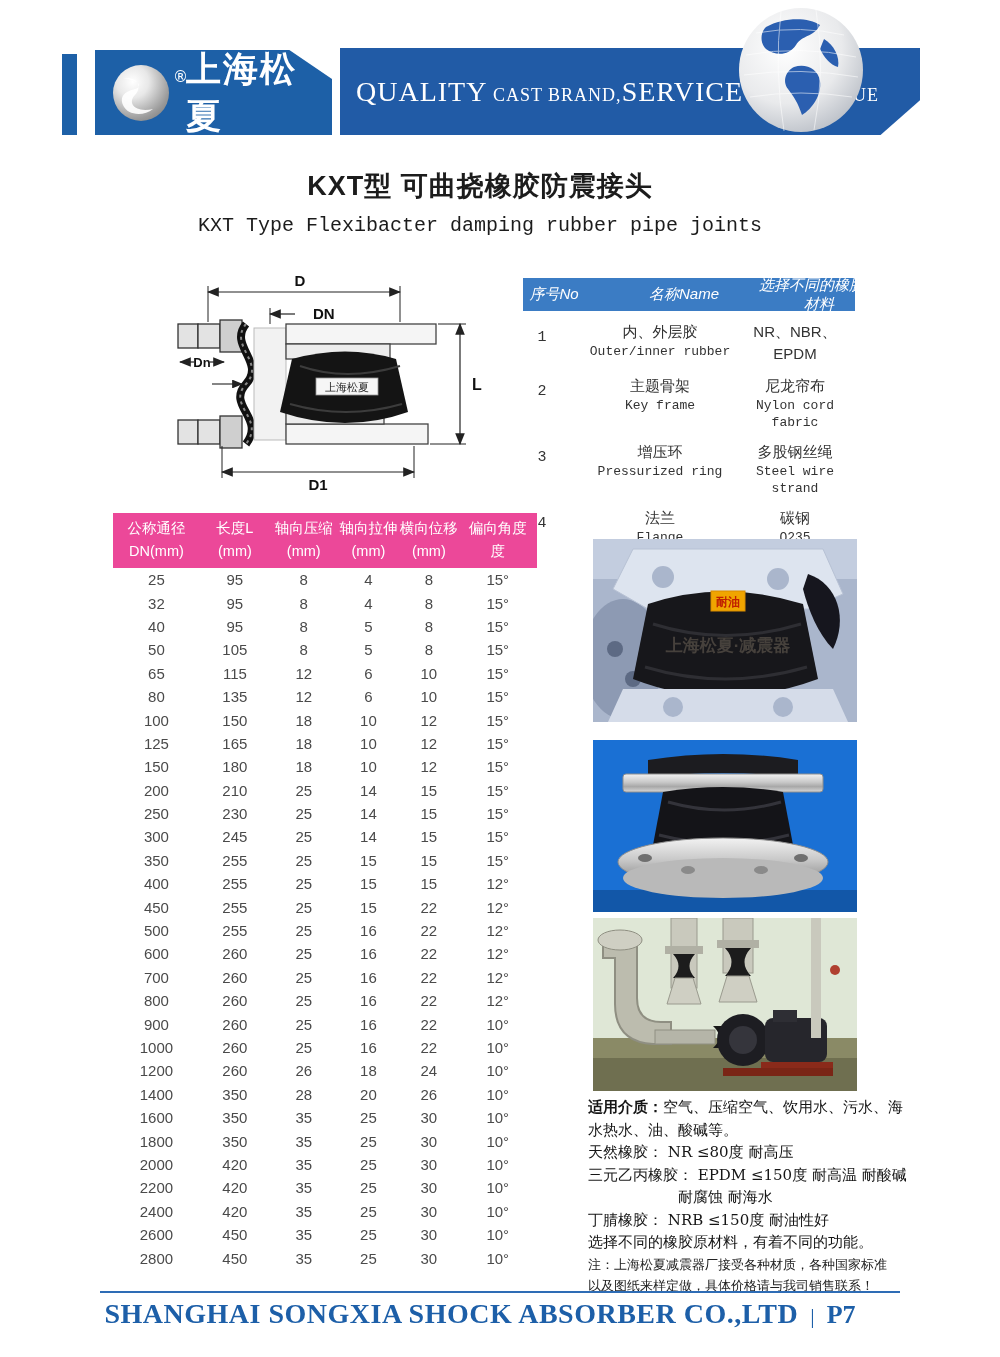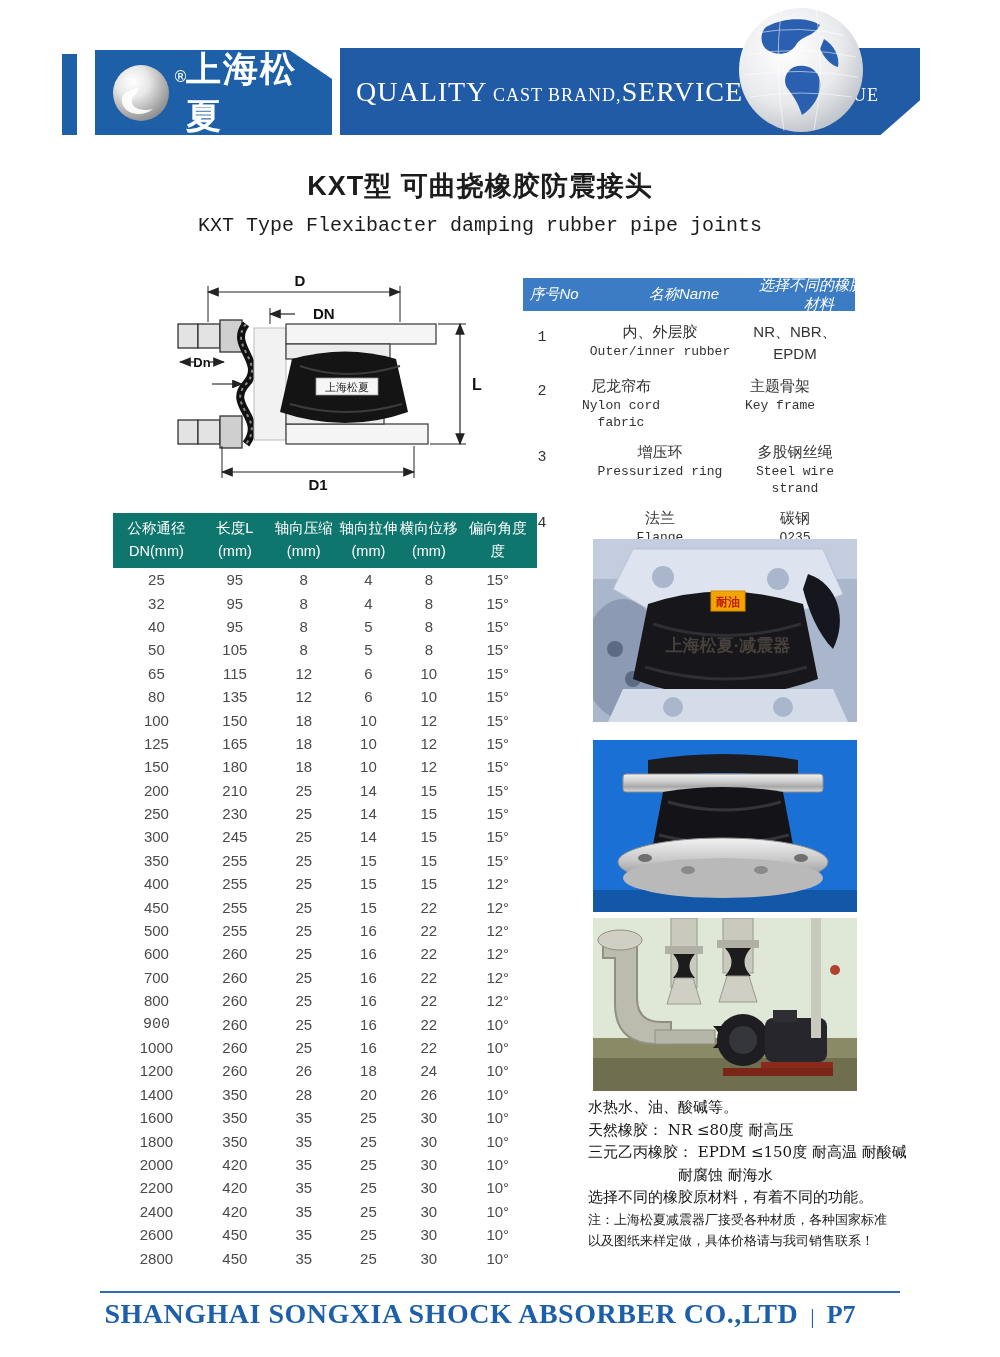--- a/index.html
+++ b/index.html
@@ -41,21 +41,21 @@
   .mat-c2{width:150px;flex:0 0 auto;margin-left:24px;}
   .mat-c3{width:120px;flex:0 0 auto;}
   .mat-row{display:flex;align-items:flex-start;margin-top:10px;min-height:40px;}
   .mat-row .no{width:62px;text-align:center;font-size:15px;color:#333;padding-top:8px;font-family:"Liberation Mono",monospace;}
   .mat-cell{display:flex;flex-direction:column;justify-content:flex-start;}
   .mat-zh{font-size:15px;color:#333;text-align:center;line-height:22px;}
   .mat-en{font-size:13px;color:#333;text-align:center;line-height:17px;font-family:"Liberation Mono",monospace;}
 
   
   .spec-table{left:113px;top:513px;width:424px;}
-  .spec-head{display:flex;background:#0f766e;color:#ffffff;padding:4px 0 5px 0;}
+  .spec-head{display:flex;background:#ec4899;color:#ffffff;padding:4px 0 5px 0;}
   .spec-head .hcell{text-align:center;font-size:14.5px;line-height:23px;}
   .spec-row{display:flex;height:23.4px;align-items:center;}
   .spec-cell{text-align:center;font-size:15px;color:#4a4a4a;}
 
   
   .photo{left:593px;width:264px;}
   .photo svg{display:block;}
 
   
   .notes{left:588px;top:1096px;width:400px;font-family:"DejaVu Serif","Liberation Serif",serif;color:#151515;}
@@ -198,27 +198,27 @@
           <div class="mat-zh">内、外层胶</div>
           <div class="mat-en">Outer/inner rubber</div>
         </div>
         <div class="mat-cell mat-c3">
           <div class="mat-zh">NR、NBR、EPDM</div>
           <div class="mat-en"></div>
         </div>
       </div>
       <div class="mat-row">
         <div class="no">2</div>
+        <div class="mat-cell mat-c2">
+          <div class="mat-zh">主题骨架</div>
+          <div class="mat-en">Key frame</div>
+        </div>
         <div class="mat-cell mat-c3">
           <div class="mat-zh">尼龙帘布</div>
           <div class="mat-en">Nylon cord fabric</div>
-        </div>
-        <div class="mat-cell mat-c2">
-          <div class="mat-zh">主题骨架</div>
-          <div class="mat-en">Key frame</div>
         </div>
       </div>
       <div class="mat-row">
         <div class="no">3</div>
         <div class="mat-cell mat-c2">
           <div class="mat-zh">增压环</div>
           <div class="mat-en">Pressurized ring</div>
         </div>
         <div class="mat-cell mat-c3">
           <div class="mat-zh">多股钢丝绳</div>
@@ -413,21 +413,21 @@
       </div>
       <div class="spec-row">
         <div class="spec-cell" style="width: 20.5%;">800</div>
         <div class="spec-cell" style="width: 16.5%;">260</div>
         <div class="spec-cell" style="width: 16%;">25</div>
         <div class="spec-cell" style="width: 14.5%;">16</div>
         <div class="spec-cell" style="width: 14%;">22</div>
         <div class="spec-cell" style="width: 18.5%;">12°</div>
       </div>
       <div class="spec-row">
-        <div class="spec-cell" style="width: 20.5%; font-family: Liberation Mono, monospace;">900</div>
+        <div class="spec-cell" style="width: 20.5%;">900</div>
         <div class="spec-cell" style="width: 16.5%;">260</div>
         <div class="spec-cell" style="width: 16%;">25</div>
         <div class="spec-cell" style="width: 14.5%;">16</div>
         <div class="spec-cell" style="width: 14%;">22</div>
         <div class="spec-cell" style="width: 18.5%;">10°</div>
       </div>
       <div class="spec-row">
         <div class="spec-cell" style="width: 20.5%;">1000</div>
         <div class="spec-cell" style="width: 16.5%;">260</div>
         <div class="spec-cell" style="width: 16%;">25</div>
@@ -587,24 +587,26 @@
     <rect x="172" y="100" width="62" height="44" rx="8" fill="#26262c"></rect>
     <rect x="180" y="92" width="24" height="12" fill="#2e2e34"></rect>
     <rect x="168" y="144" width="72" height="10" fill="#8a2a1a"></rect>
     <rect x="130" y="150" width="110" height="8" fill="#7a2516"></rect>
     <circle cx="242" cy="52" r="5" fill="#b04030"></circle>
     <rect x="218" y="0" width="10" height="120" fill="#c9c9bd"></rect>
   </svg>
 </div>
 
 <div class="abs notes">
+    <div class="note-line" style="padding-left: 0px;"><b>适用介质：</b>空气、压缩空气、饮用水、污水、海</div>
     <div class="note-line" style="padding-left: 0px;">水热水、油、酸碱等。</div>
     <div class="note-line" style="padding-left: 0px;">天然橡胶：  NR  ≤80度  耐高压</div>
     <div class="note-line" style="padding-left: 0px;">三元乙丙橡胶：  EPDM  ≤150度 耐高温 耐酸碱</div>
     <div class="note-line" style="padding-left: 90px;">耐腐蚀 耐海水</div>
+    <div class="note-line" style="padding-left: 0px;">丁腈橡胶：  NRB  ≤150度 耐油性好</div>
     <div class="note-line" style="padding-left: 0px;">选择不同的橡胶原材料，有着不同的功能。</div>
     <div class="note-line small" style="padding-left: 0px;">注：上海松夏减震器厂接受各种材质，各种国家标准</div>
     <div class="note-line small" style="padding-left: 0px;">以及图纸来样定做，具体价格请与我司销售联系！</div>
   </div>
 
 <div class="abs footer-rule"></div>
 <div class="abs footer">
   <span class="co">SHANGHAI SONGXIA SHOCK ABSORBER CO.,LTD</span>
   <span class="sep">|</span>
   <span class="pg">P7</span>

